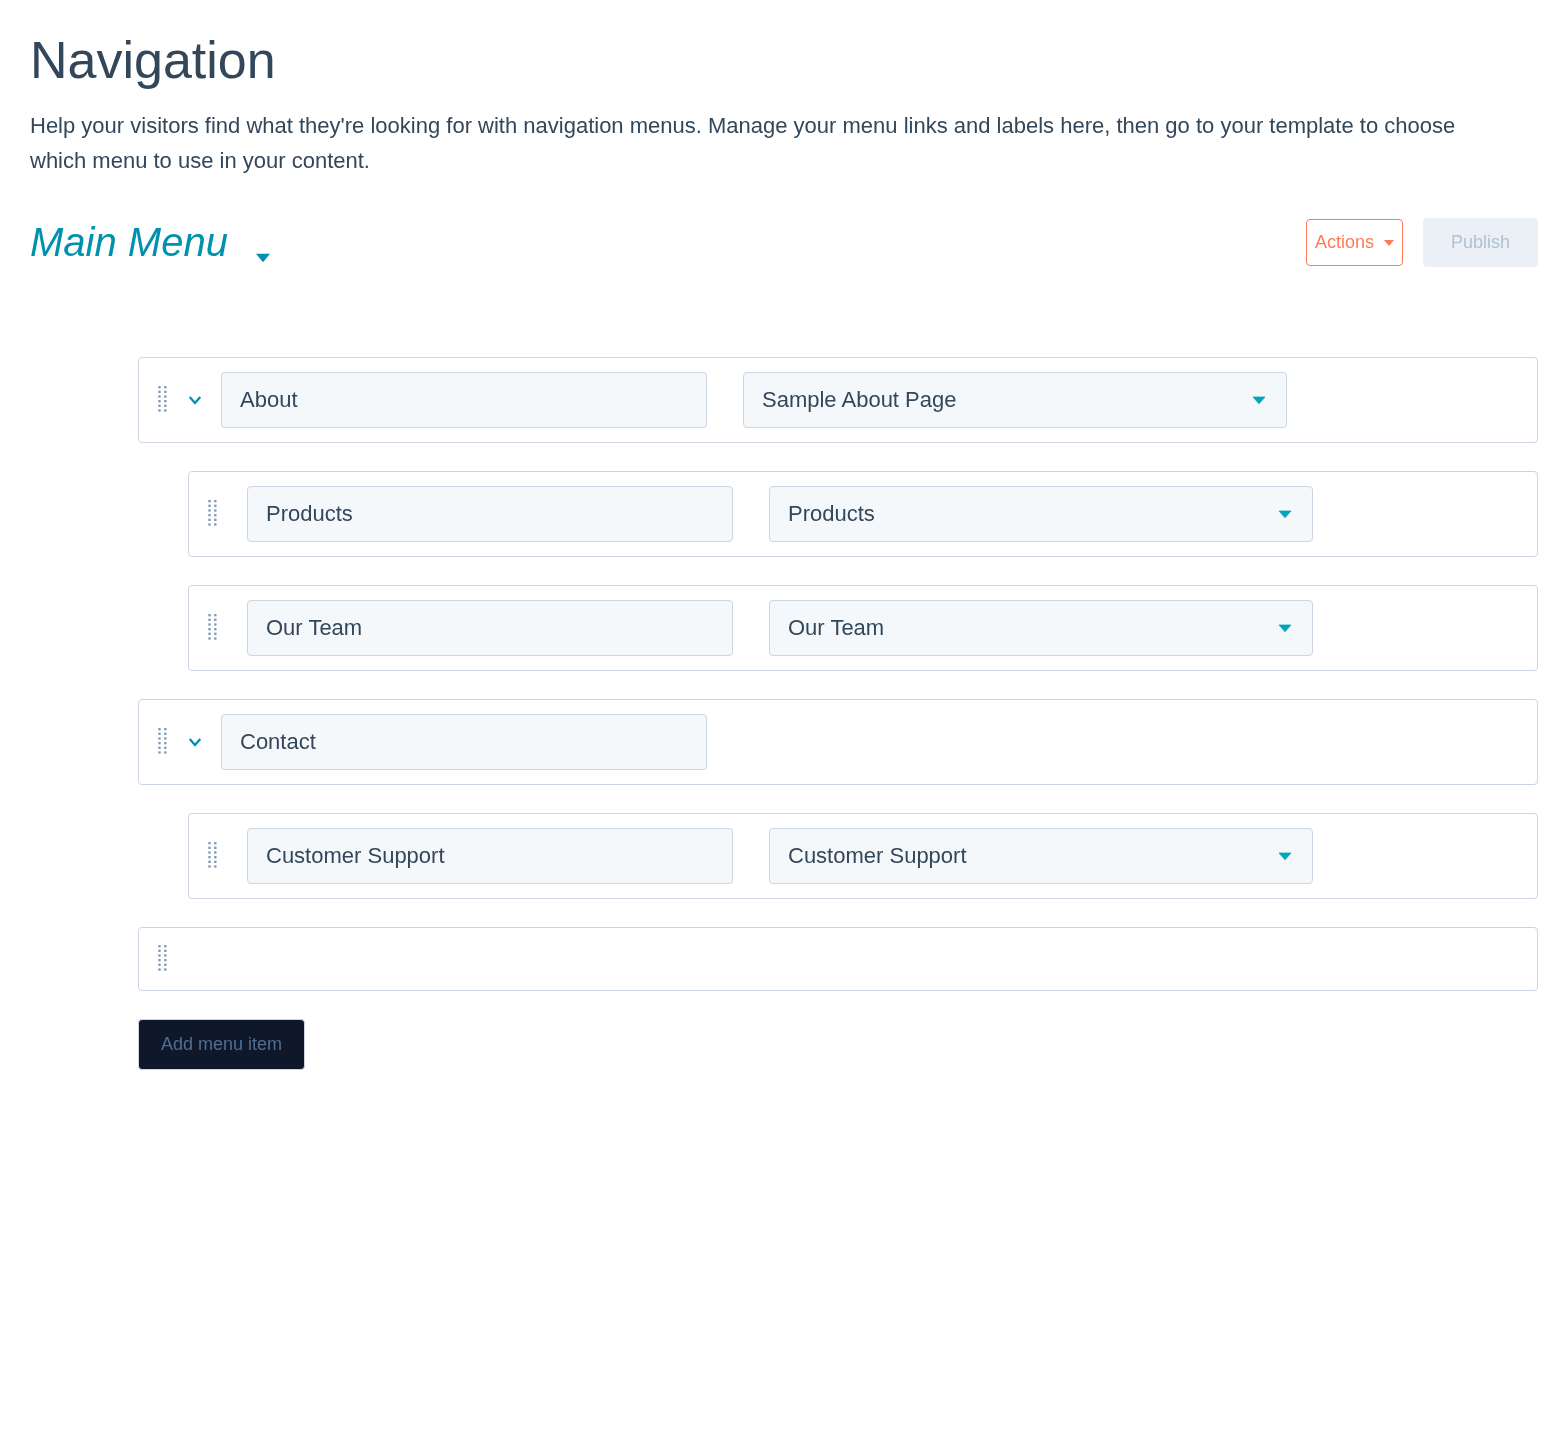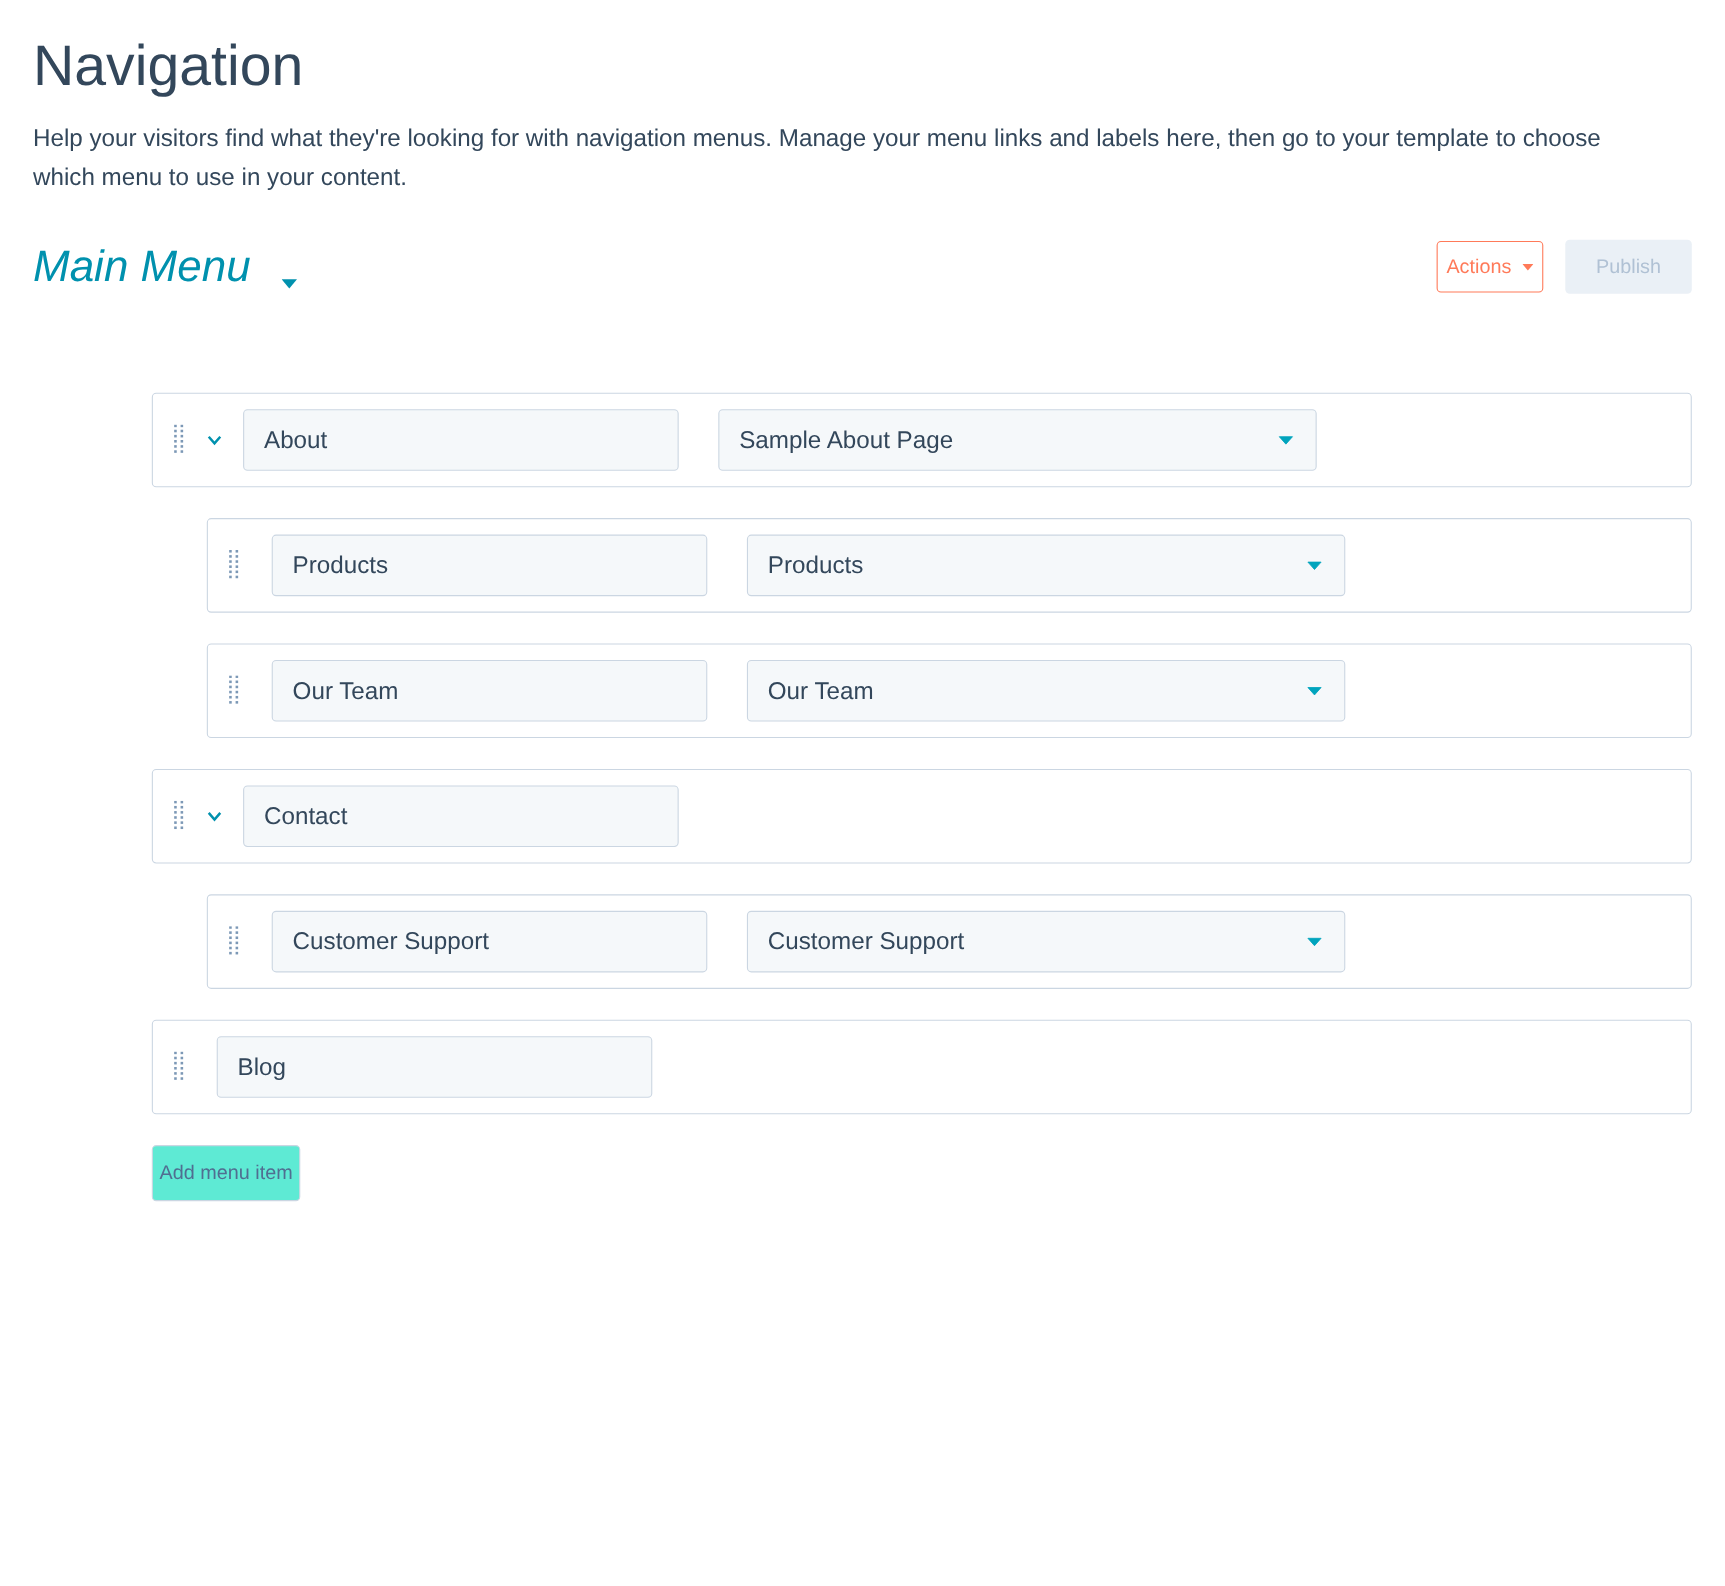--- a/index.html
+++ b/index.html
@@ -101,35 +101,35 @@
       height: 56px;
       border: 1.5px solid #cbd6e2;
       border-radius: 4px;
       background: #f5f8fa;
       font-size: 22px;
       color: #33475b;
       display: flex;
       align-items: center;
       padding: 0 18px;
     }
-    .field-input { width: 396px; flex-shrink: 0; }
+    .field-input { width: 486px; flex-shrink: 0; }
     .field-select {
       width: 544px;
       flex-shrink: 0;
       margin-left: 22px;
       justify-content: space-between;
       cursor: pointer;
     }
     .field-select svg { width: 18px; height: 18px; stroke: #00a4bd; fill: #00a4bd; }
     .add-btn {
-      background: #5eead4;
+      background: #0f172a;
       border: 1.5px solid #cbd6e2;
       color: #506e91;
       font-size: 18px;
-      padding: 14px 6px;
+      padding: 14px 22px;
       border-radius: 4px;
       cursor: pointer;
       margin-top: 0px;
     }
   </style>
 </head>
 <body>
 
 <h1 class="page-title">Navigation</h1>
 <p class="page-description">Help your visitors find what they're looking for with navigation menus. Manage your menu links and labels here, then go to your template to choose which menu to use in your content.</p>
@@ -323,17 +323,14 @@
           <rect x="0" y="12" width="2" height="2"></rect>
             <rect x="5" y="12" width="2" height="2"></rect>
           <rect x="0" y="16" width="2" height="2"></rect>
             <rect x="5" y="16" width="2" height="2"></rect>
           <rect x="0" y="20" width="2" height="2"></rect>
             <rect x="5" y="20" width="2" height="2"></rect>
         </g>
       </svg>
     </span>
     <span class="caret-spacer"></span>
-    <div class="field-input">
-      <span>Blog</span>
-    </div>
   </div>
 <button class="add-btn">Add menu item</button></div>
 
 </body></html>

